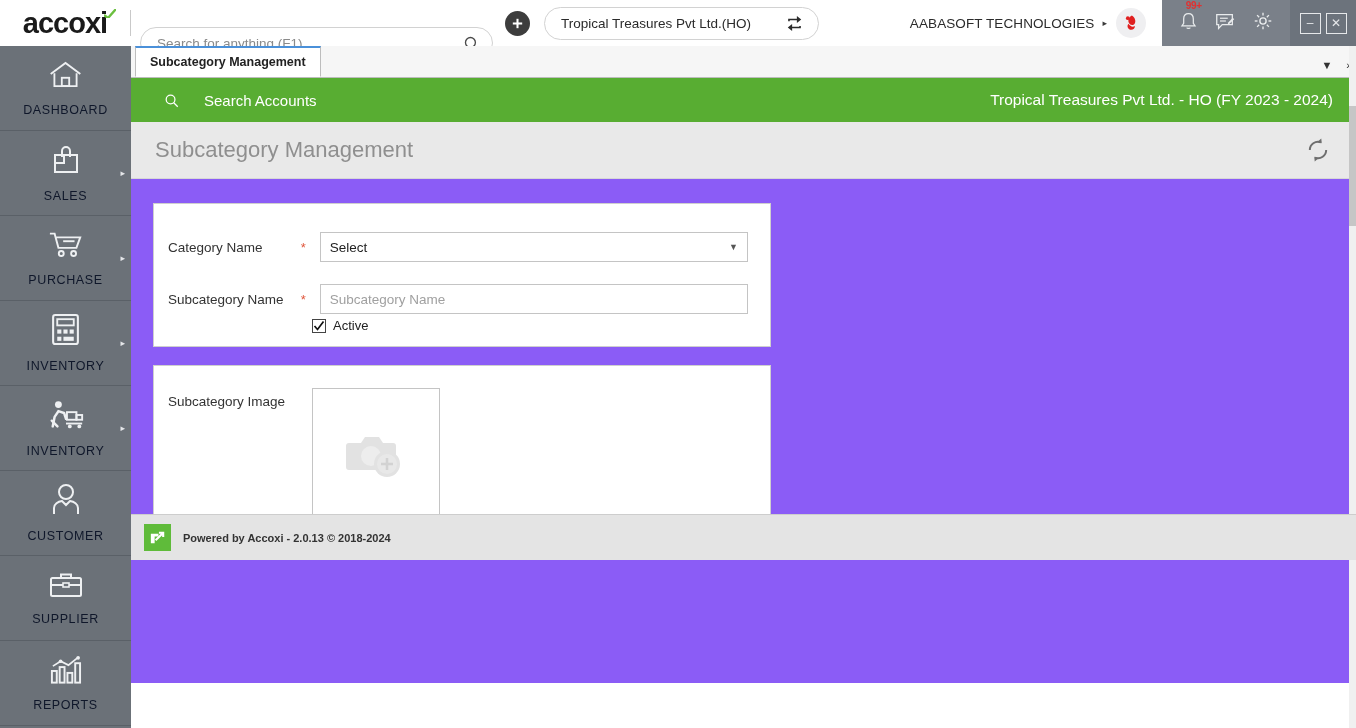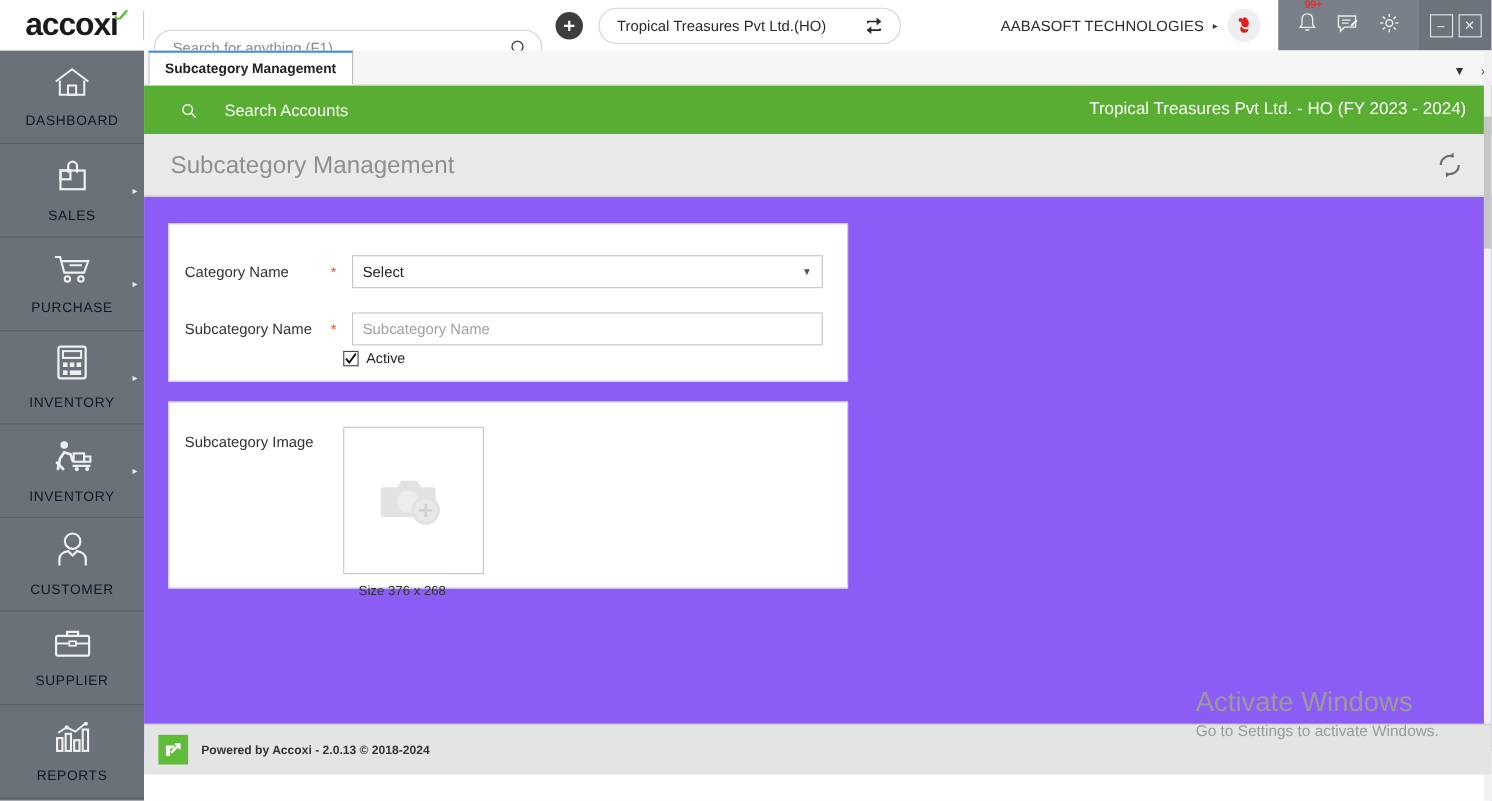--- a/index.html
+++ b/index.html
@@ -2,21 +2,21 @@
 <html><head>
 <meta charset="utf-8">
 <style>
   * { box-sizing: border-box; margin: 0; padding: 0; }
   html, body {
     width: 1356px; height: 728px;
     font-family: "Liberation Sans", sans-serif;
     background: #ffffff;
     overflow: hidden;
   }
-  .app { position: relative; width: 1356px; height: 704px; }
+  .app { position: relative; width: 1356px; height: 560px; }
 
   
   .topbar {
     position: absolute; left: 0; top: 0; width: 1356px; height: 46px;
     background: #ffffff; display: flex; align-items: center;
   }
   .logo {
     width: 130px; height: 46px; display: flex; align-items: center;
     justify-content: center; position: relative;
   }
@@ -478,24 +478,20 @@
         <div class="imgsize">Size 376 x 268</div>
       </div>
 
     </div>
   </div>
 
   <div class="scroll-track">
     <div class="scroll-thumb"></div>
   </div>
 
-  <div class="watermark">
-    <div class="wm1">Activate Windows</div>
-    <div class="wm2">Go to Settings to activate Windows.</div>
-  </div>
 
   <div class="footer">
     <div class="foot-logo">
       <svg width="19" height="19" viewBox="0 0 20 20">
         <path d="M3 6 L11 6 L11 9 L7 9 L7 16 L3 16 Z" fill="#fff"></path>
         <path d="M8 13 L15 6 M11.5 5 L16 5 L16 9.5" fill="none" stroke="#fff" stroke-width="2.2"></path>
       </svg>
     </div>
     <span class="foot-text">Powered by Accoxi - 2.0.13 © 2018-2024</span>
   </div>

